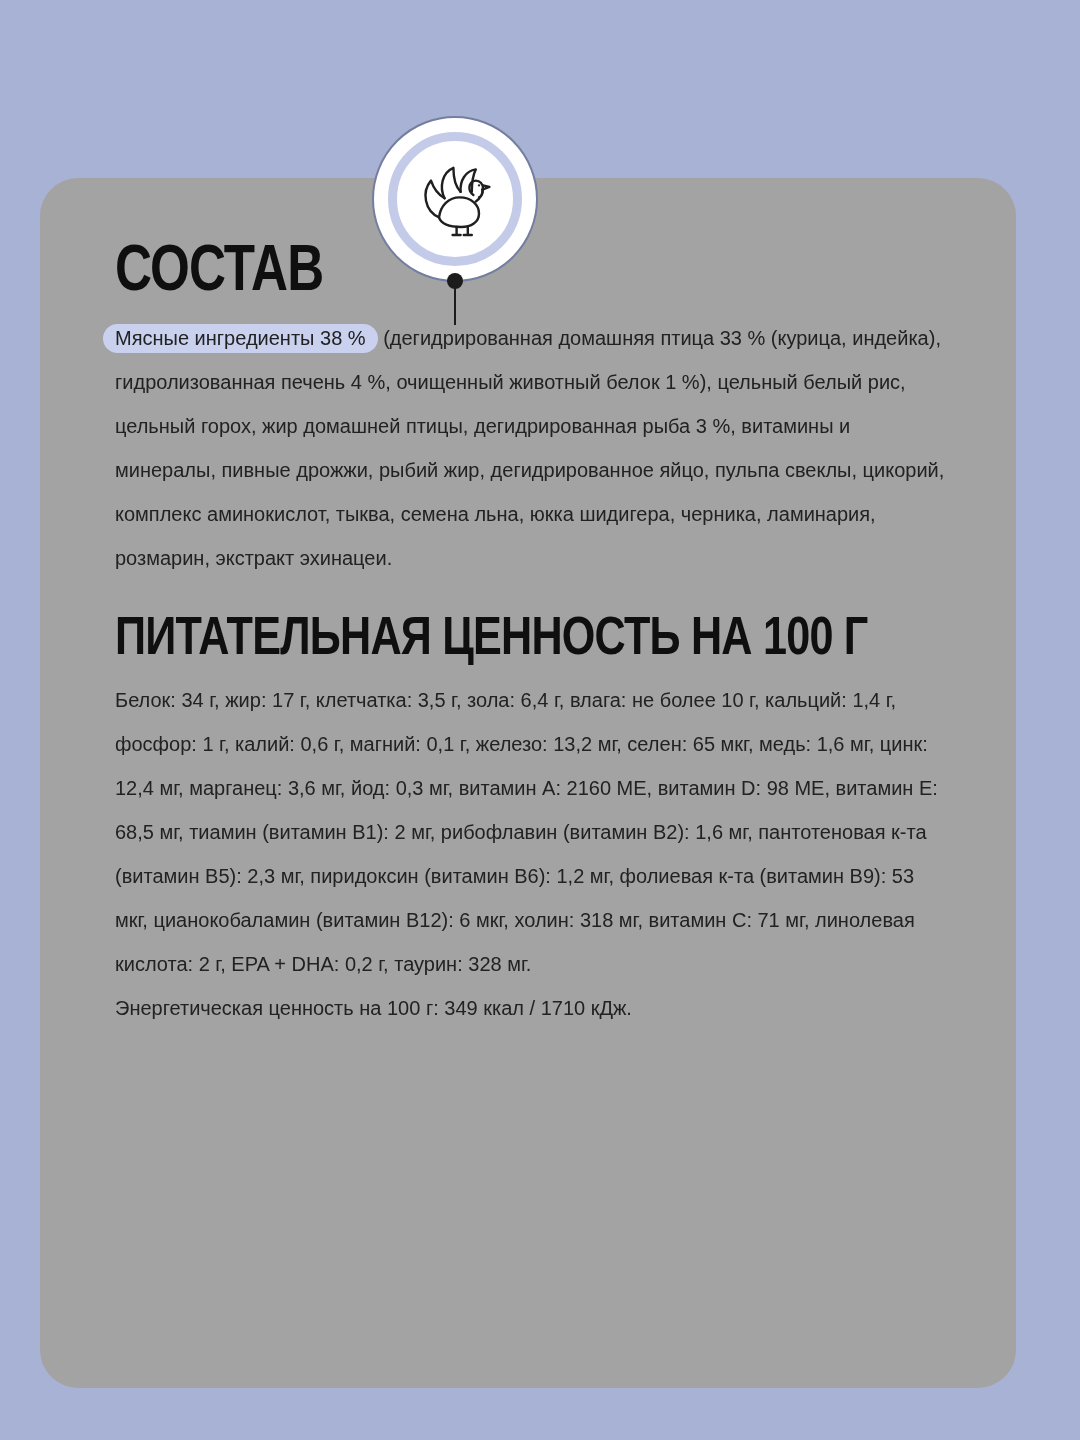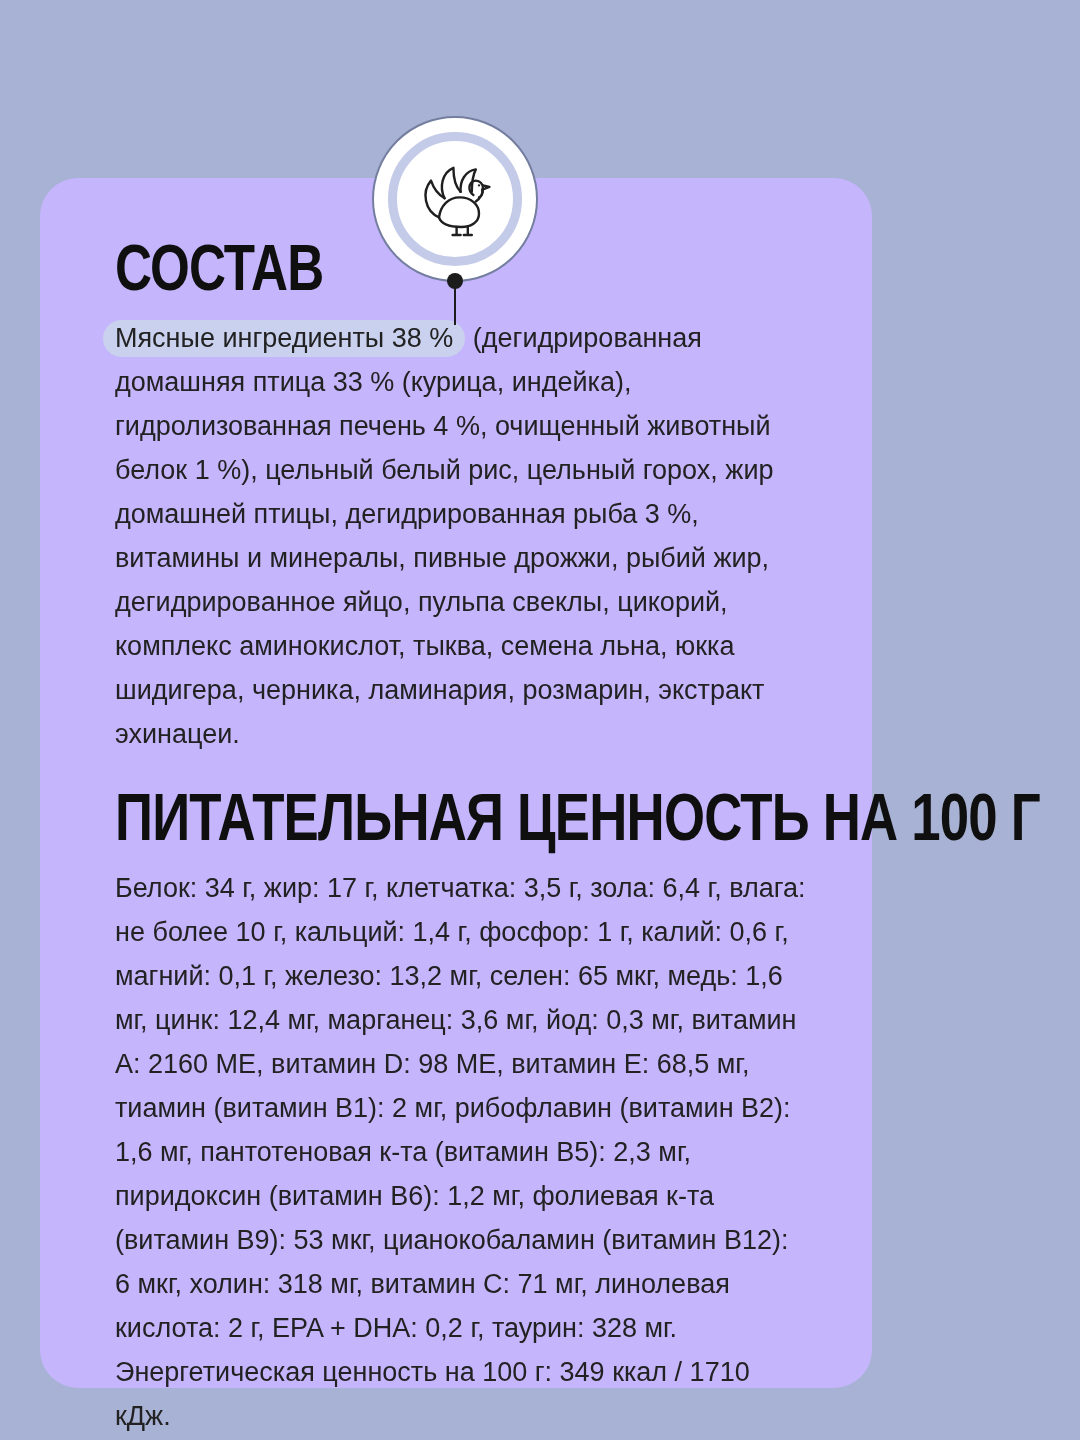--- a/index.html
+++ b/index.html
@@ -12,23 +12,23 @@
     position: relative;
     overflow: hidden;
     background: #a8b2d5;
     font-family: "Liberation Sans", sans-serif;
     color: #1f1f1f;
   }
   .card {
     position: absolute;
     left: 40px;
     top: 178px;
-    width: 832px;
+    width: 976px;
     height: 1210px;
-    background: #c4b5fd;
+    background: #a3a3a3;
     border-radius: 38px;
     box-sizing: border-box;
     padding: 58px 64px 40px 75px;
     z-index: 1;
   }
   
   .badge-outer {
     position: absolute;
     left: 372px;
     top: 116px;
@@ -77,31 +77,31 @@
     background: #1c1c1c;
     z-index: 2;
   }
   h1, h2 {
     margin: 0;
     font-weight: bold;
     color: #0f0f0f;
     line-height: 1.0;
   }
   h1 { font-size: 64px; margin-bottom: 16px; }
-  h2 { font-size: 66px; margin-top: 28px; margin-bottom: 16px; }
+  h2 { font-size: 54px; margin-top: 28px; margin-bottom: 16px; }
   .condensed {
     display: inline-block;
     transform: scaleX(0.80);
     transform-origin: left center;
     letter-spacing: -1px;
     white-space: nowrap;
   }
   p {
     margin: 0;
-    font-size: 27px;
+    font-size: 20px;
     line-height: 44px;
     color: #222222;
   }
   .pill {
     background: #c9d1ee;
     border-radius: 22px;
     padding: 3px 12px 4px 12px;
     margin-left: -12px;
     box-decoration-break: clone;
     -webkit-box-decoration-break: clone;

